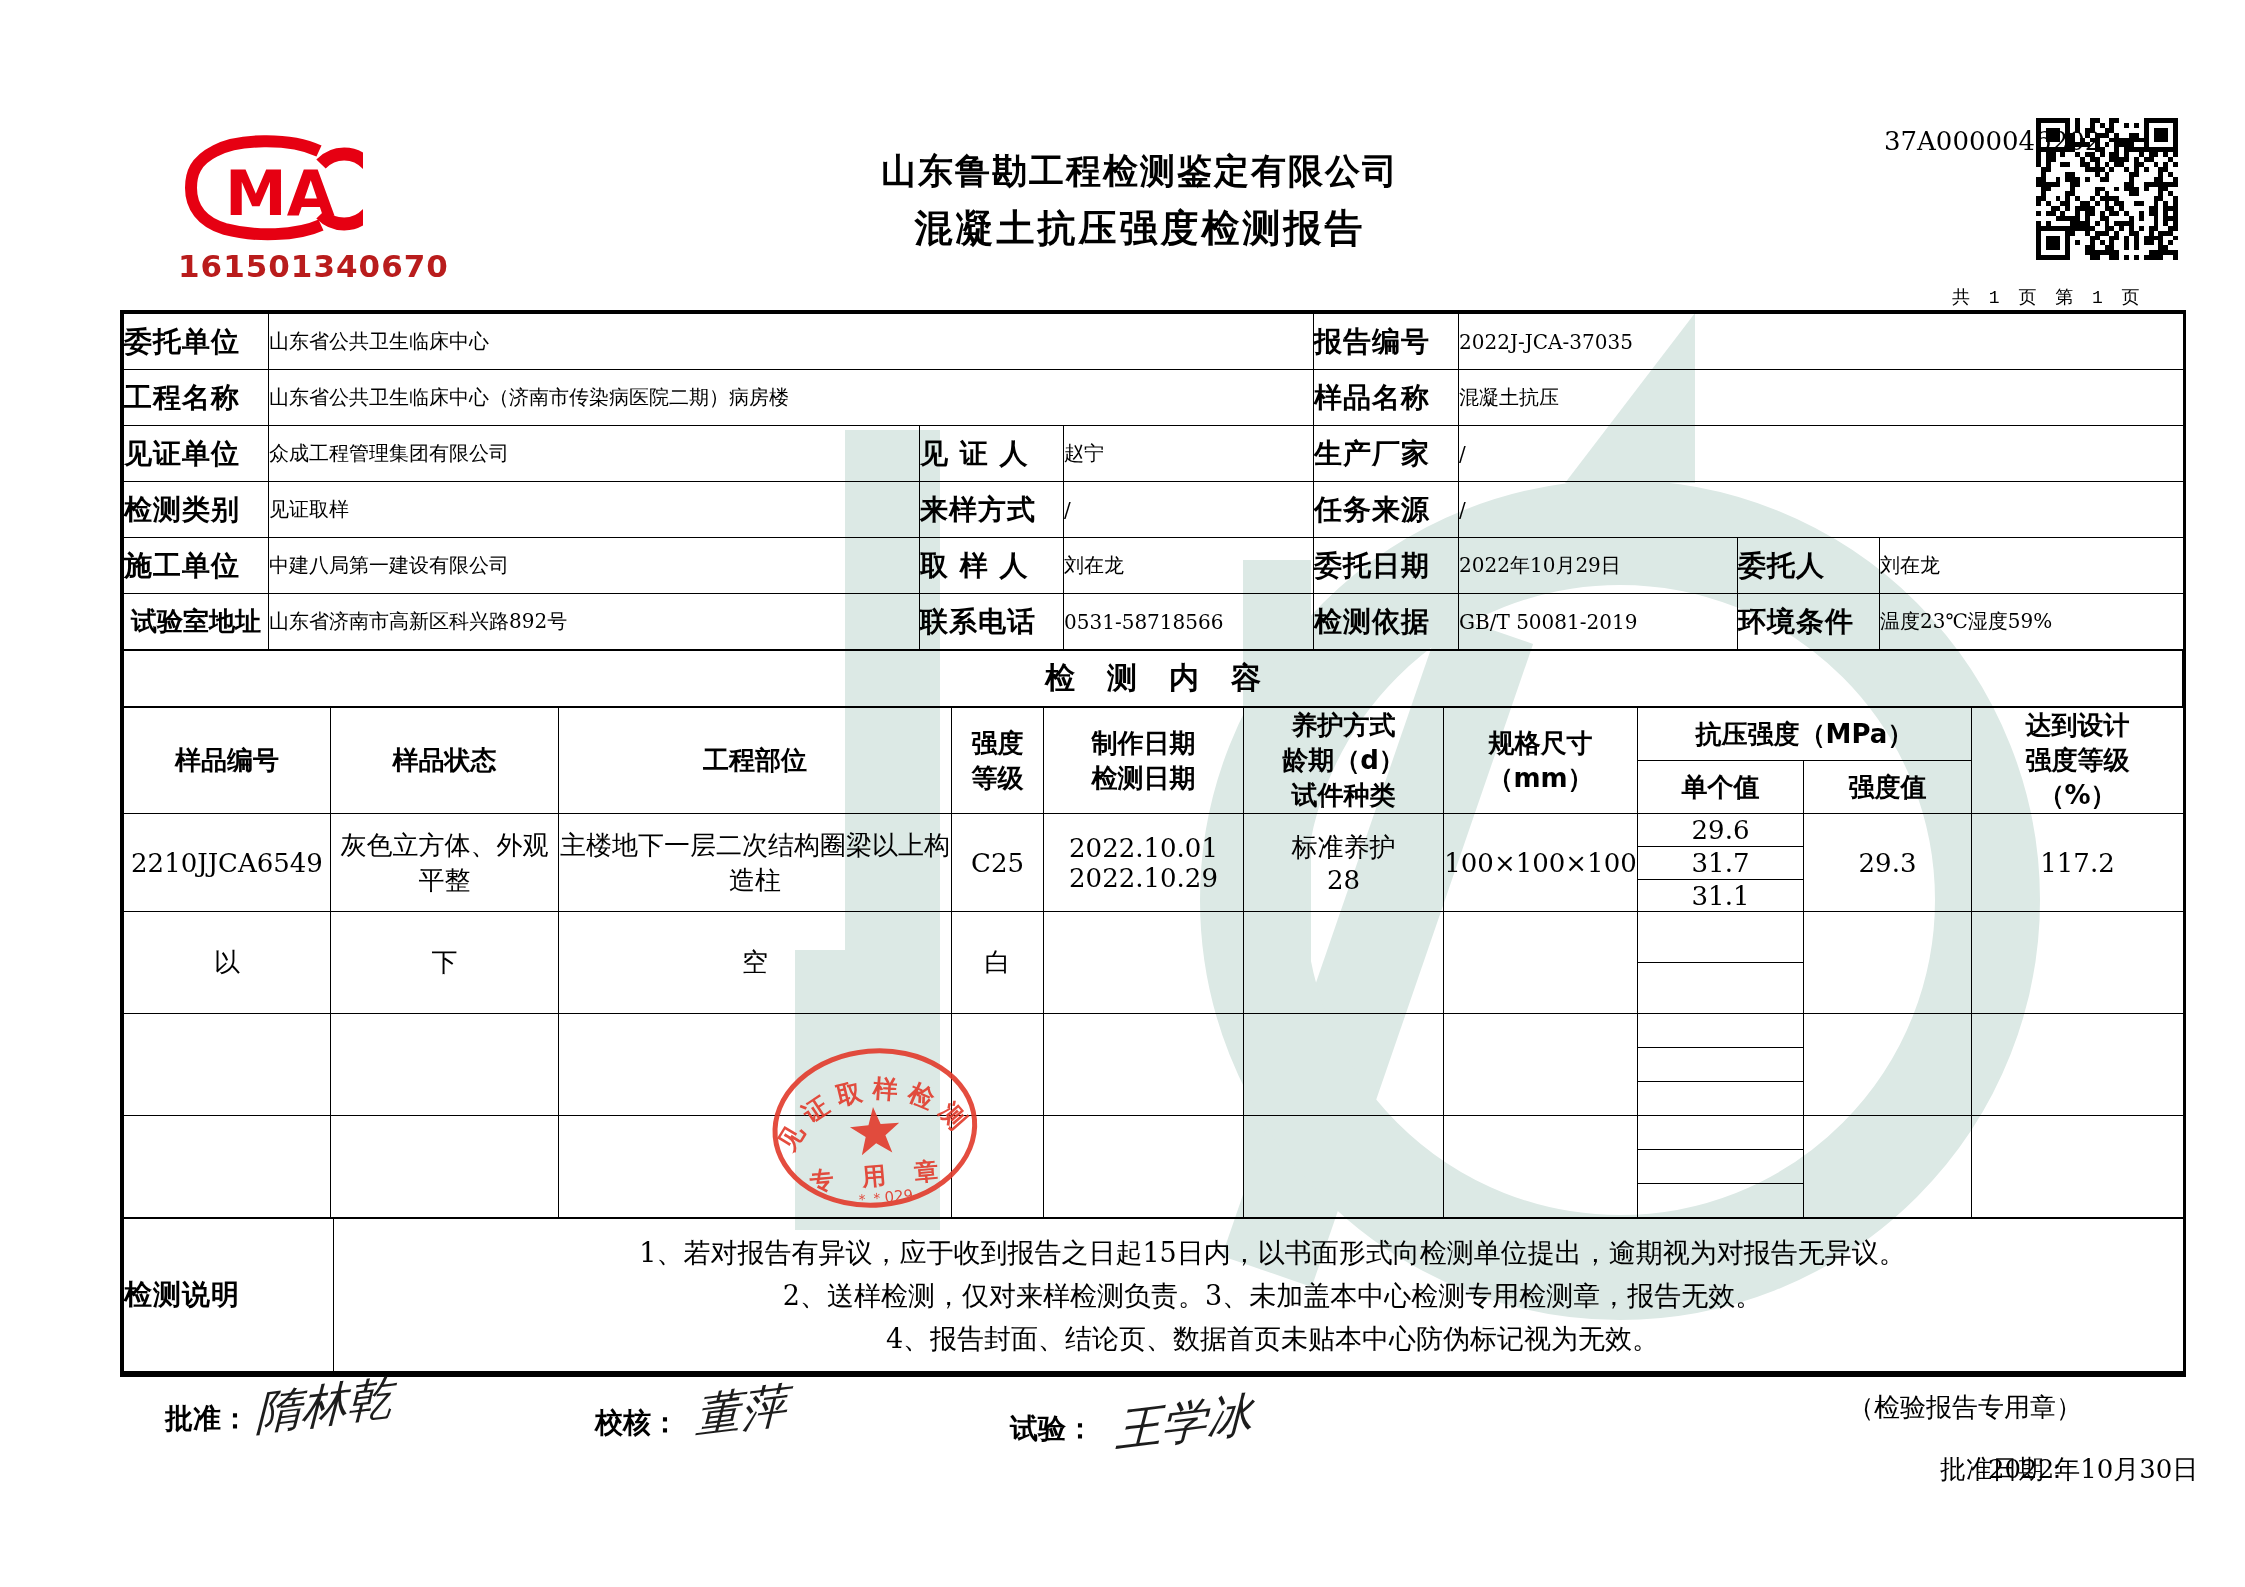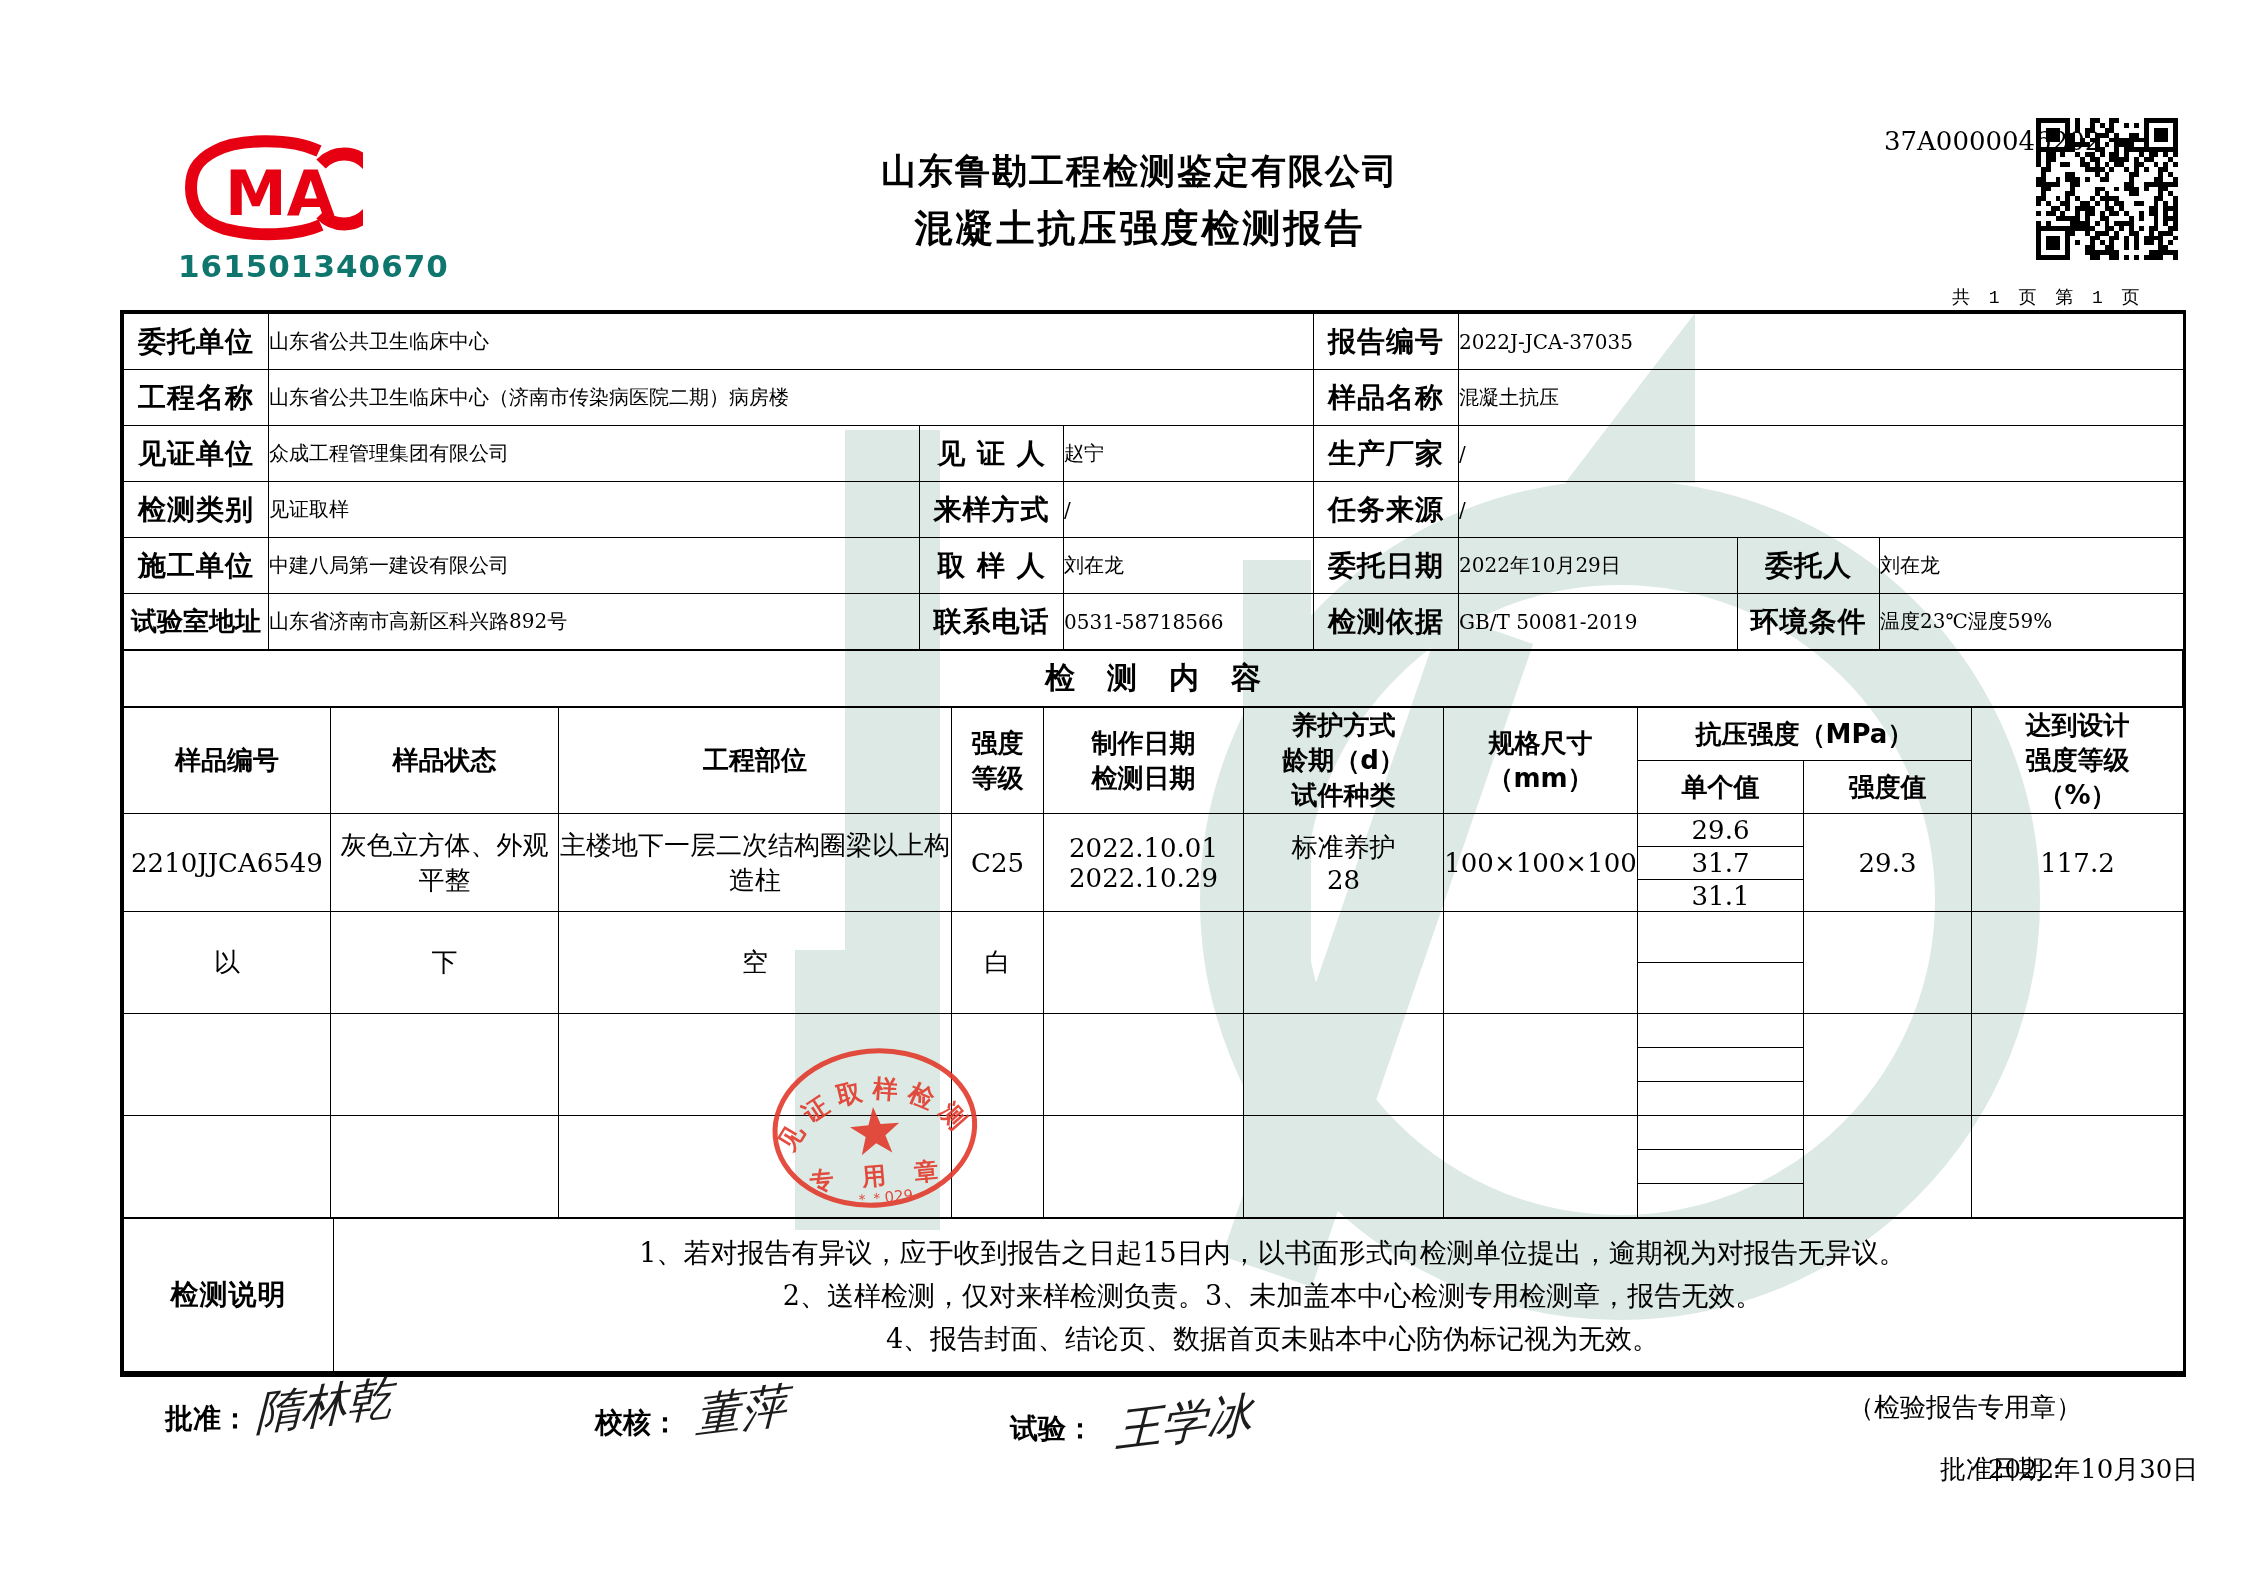--- a/index.html
+++ b/index.html
@@ -11,36 +11,36 @@
   .wm .ring{background:none;border:105px solid #dce9e5;border-radius:50%;
             left:1200px;top:480px;width:630px;height:630px;}
   .wm .slash{left:1330px;top:610px;width:95px;height:680px;transform:rotate(19deg);}
   .wm .bar1{left:845px;top:430px;width:95px;height:800px;}
   .wm .bar2{left:1243px;top:560px;width:68px;height:670px;}
   .wm .blob{left:795px;top:950px;width:85px;height:280px;}
   .wm .tri{left:1565px;top:313px;width:130px;height:170px;
            clip-path:polygon(100% 0,100% 100%,0 100%);}
   
   .cma-logo{position:absolute;left:185px;top:134px;z-index:1;}
-  .cma-num{position:absolute;left:178px;top:248px;z-index:1;color:#0f766e;
+  .cma-num{position:absolute;left:178px;top:248px;z-index:1;color:#b91c1c;
            font-weight:bold;font-size:31px;letter-spacing:1px;}
   .titles{position:absolute;left:620px;top:148px;width:1040px;text-align:center;z-index:1;}
   .title1{font-size:35px;font-weight:bold;letter-spacing:2px;}
   .title2{font-size:38px;font-weight:bold;letter-spacing:3px;margin-top:8px;}
   .serial{position:absolute;left:1884px;top:126px;z-index:1;font-size:26px;
           font-family:"DejaVu Serif","Liberation Serif",serif;}
   .qr{position:absolute;left:2036px;top:118px;width:142px;height:142px;z-index:2;}
   .pageinfo{position:absolute;left:1952px;top:266px;z-index:1;font-size:18px;
             font-family:Liberation Mono, monospace;letter-spacing:4px;margin-top:19px;}
   
   .tablewrap{position:absolute;left:120px;top:310px;width:2060px;z-index:1;
              border:3px solid #000;border-bottom-width:5px;}
   table.t{border-collapse:collapse;table-layout:fixed;width:2060px;}
   table.t td{border:1px solid #000;padding:0;vertical-align:middle;overflow:hidden;}
-  td.lb{font-weight:bold;text-align:center;font-size:28px;letter-spacing:1px;}
+  td.lb{font-weight:bold;text-align:left;font-size:28px;letter-spacing:1px;}
   td.lb5{font-weight:bold;text-align:center;font-size:26px;}
   td.vl{text-align:left;padding-left:14px;font-size:20px;
         font-family:"DejaVu Serif","Liberation Serif",serif;}
   table.banner td{text-align:center;font-weight:bold;font-size:30px;
                   letter-spacing:32px;padding-left:32px;}
   table.content td{text-align:center;font-size:26px;
                    font-family:"DejaVu Serif","Liberation Serif",serif;}
   table.content td.hd{font-weight:bold;font-size:26px;line-height:1.35;
                       font-family:"DejaVu Sans","Liberation Sans",sans-serif;}
   .pre{white-space:pre-line;}

